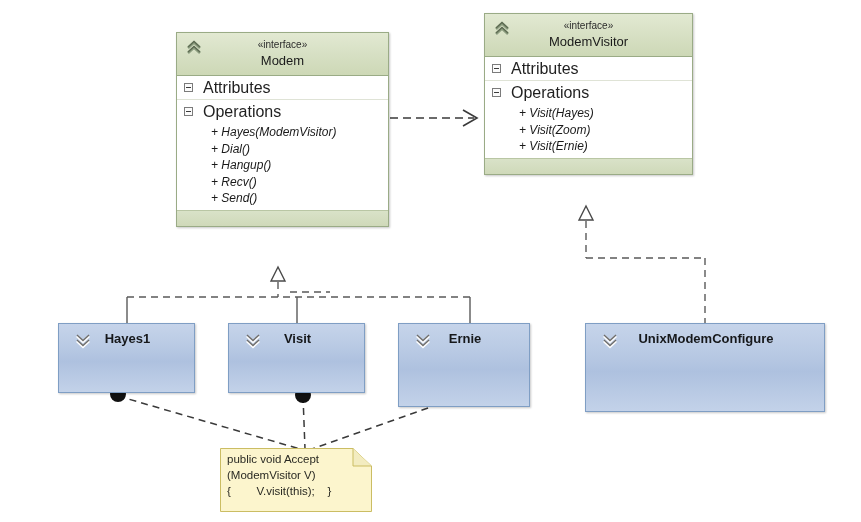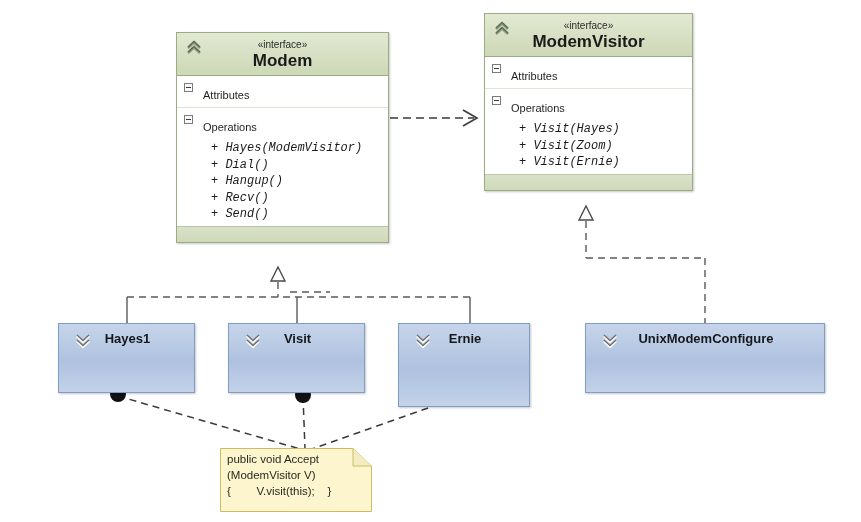--- a/index.html
+++ b/index.html
@@ -41,37 +41,37 @@
     position: relative;
     padding: 5px 0 6px 0;
     text-align: center;
   }
   .iface-stereo {
     font-size: 10px;
     color: #2b2b2b;
     line-height: 14px;
   }
   .iface-name {
-    font-size: 17px;
-    font-weight: bold;
+    font-size: 13px;
+    font-weight: normal;
     color: #1a1a1a;
     line-height: 17px;
   }
   .iface-icon {
     position: absolute;
     left: 8px;
     top: 6px;
     width: 18px;
     height: 18px;
   }
   .sect {
     position: relative;
-    font-size: 11px;
+    font-size: 16px;
     color: #1f1f1f;
-    padding: 12px 0 4px 26px;
+    padding: 4px 0 4px 26px;
     line-height: 15px;
     border-bottom: 1px solid #dfe3d6;
     background: #ffffff;
   }
   .sect-noline { border-bottom: none; }
   .exp-icon {
     position: absolute;
     left: 7px;
     top: 7px;
     width: 9px;
@@ -93,21 +93,20 @@
     padding: 1px 0 3px 0;
     background: #ffffff;
   }
   .member {
     font-size: 12px;
     font-style: italic;
     color: #1a1a1a;
     line-height: 16.5px;
     padding-left: 34px;
     white-space: nowrap;
-    font-family: Liberation Mono, monospace;
   }
   .iface-foot {
     height: 15px;
     background: linear-gradient(to bottom, #d9e2c8 0%, #cfd9b9 100%);
     border-top: 1px solid #b9c6a4;
   }
 
   
   .cls {
     position: absolute;
@@ -291,21 +290,21 @@
           <polyline points="3,5 9,10.5 15,5" fill="none" stroke="#ffffff" stroke-width="2.8"></polyline>
           <polyline points="3,10 9,15.5 15,10" fill="none" stroke="#ffffff" stroke-width="2.8"></polyline>
           <polyline points="3,4 9,9.5 15,4" fill="none" stroke="#6d6d6d" stroke-width="1.5"></polyline>
           <polyline points="3,9 9,14.5 15,9" fill="none" stroke="#6d6d6d" stroke-width="1.5"></polyline>
         </svg>
       </span>
       <span>Ernie</span>
     </div>
   </div>
 
-  <div class="cls" style="left:585px; top:323px; width:240px; height:70px;">
+  <div class="cls" style="left:585px; top:323px; width:240px; height:89px;">
     <div class="cls-title">
       <span class="cls-icon">
         <svg viewBox="0 0 18 18" width="18" height="18">
           <polyline points="3,5 9,10.5 15,5" fill="none" stroke="#ffffff" stroke-width="2.8"></polyline>
           <polyline points="3,10 9,15.5 15,10" fill="none" stroke="#ffffff" stroke-width="2.8"></polyline>
           <polyline points="3,4 9,9.5 15,4" fill="none" stroke="#6d6d6d" stroke-width="1.5"></polyline>
           <polyline points="3,9 9,14.5 15,9" fill="none" stroke="#6d6d6d" stroke-width="1.5"></polyline>
         </svg>
       </span>
       <span>UnixModemConfigure</span>

